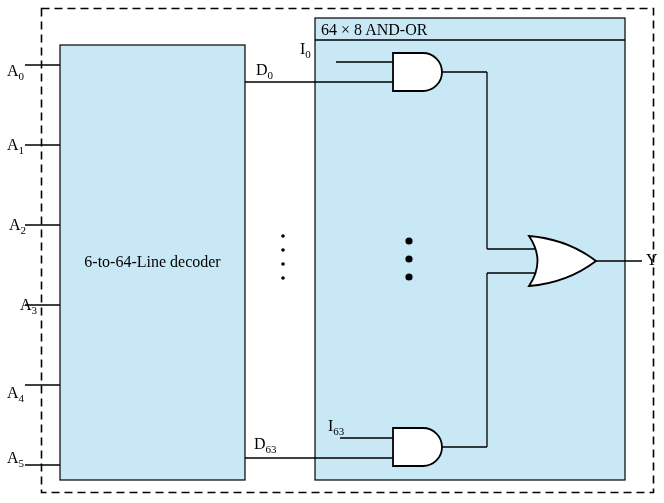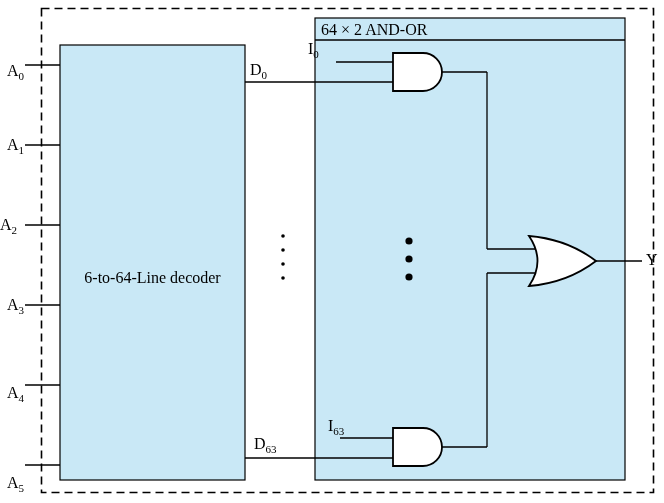--- a/index.html
+++ b/index.html
@@ -20,21 +20,21 @@
   .dot-b { fill: #000; }
   .lbl {
     position: absolute;
     transform: translateY(-50%);
     font-size: 16px;
     line-height: 1;
     color: #000;
     white-space: nowrap;
   }
   .lbl sub { font-size: 11px; line-height: 0; }
-  .lbl.center { text-align: center; margin-top: 16px; }
+  .lbl.center { text-align: center; }
 </style>
 </head>
 <body>
 
 <div class="stage">
 
   <svg width="664" height="503" viewBox="0 0 664 503">
 
     <rect class="dashed" x="41.5" y="8.5" width="612" height="484"></rect>
 
@@ -83,29 +83,29 @@
 
     <g>
       <circle class="dot-b" cx="409" cy="241" r="3.6"></circle>
       <circle class="dot-b" cx="409" cy="259" r="3.6"></circle>
       <circle class="dot-b" cx="409" cy="277" r="3.6"></circle>
     </g>
   </svg>
 
   <div class="lbl" style="left:7px;top:71px"><span>A</span><sub>0</sub></div>
   <div class="lbl" style="left:7px;top:145px"><span>A</span><sub>1</sub></div>
-  <div class="lbl" style="left:0;top:225px"><span>A</span><sub>2</sub></div>
-  <div class="lbl" style="left:7px;top:305px"><span>A</span><sub>3</sub></div>
+  <div class="lbl" style="left:9px;top:225px"><span>A</span><sub>2</sub></div>
+  <div class="lbl" style="left:20px;top:305px"><span>A</span><sub>3</sub></div>
   <div class="lbl" style="left:7px;top:393px"><span>A</span><sub>4</sub></div>
-  <div class="lbl" style="left:7px;top:483px"><span>A</span><sub>5</sub></div>
+  <div class="lbl" style="left:7px;top:458px"><span>A</span><sub>5</sub></div>
 
-  <div class="lbl" style="left:250px;top:70px"><span>D</span><sub>0</sub></div>
+  <div class="lbl" style="left:256px;top:70px"><span>D</span><sub>0</sub></div>
   <div class="lbl" style="left:254px;top:444px"><span>D</span><sub>63</sub></div>
 
-  <div class="lbl" style="left:308px;top:49px"><span>I</span><sub>0</sub></div>
+  <div class="lbl" style="left:300px;top:49px"><span>I</span><sub>0</sub></div>
   <div class="lbl" style="left:328px;top:426px"><span>I</span><sub>63</sub></div>
 
   <div class="lbl center" style="left:60px;top:262px;width:185px">6-to-64-Line decoder</div>
-  <div class="lbl" style="left:321px;top:30px">64 × 2 AND-OR</div>
+  <div class="lbl" style="left:321px;top:30px">64 × 8 AND-OR</div>
 
   <div class="lbl" style="left:646px;top:260px">Y</div>
 
 </div>
 
 </body></html>

